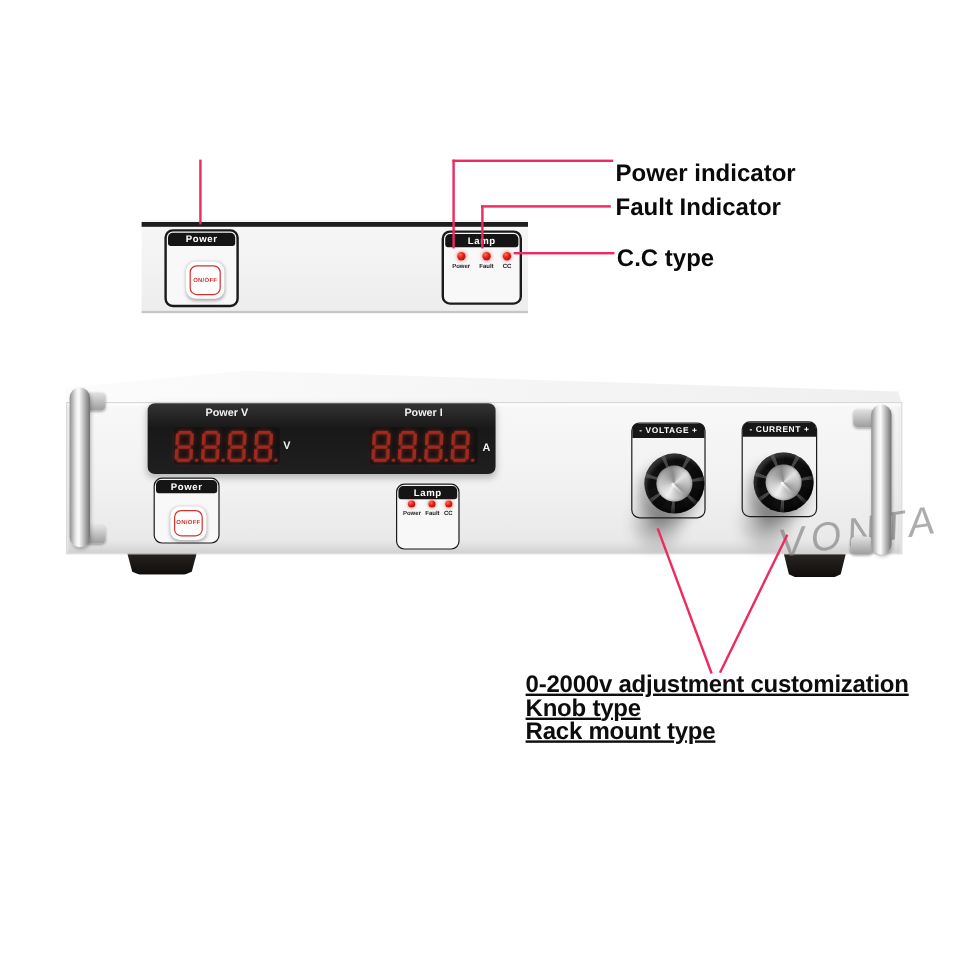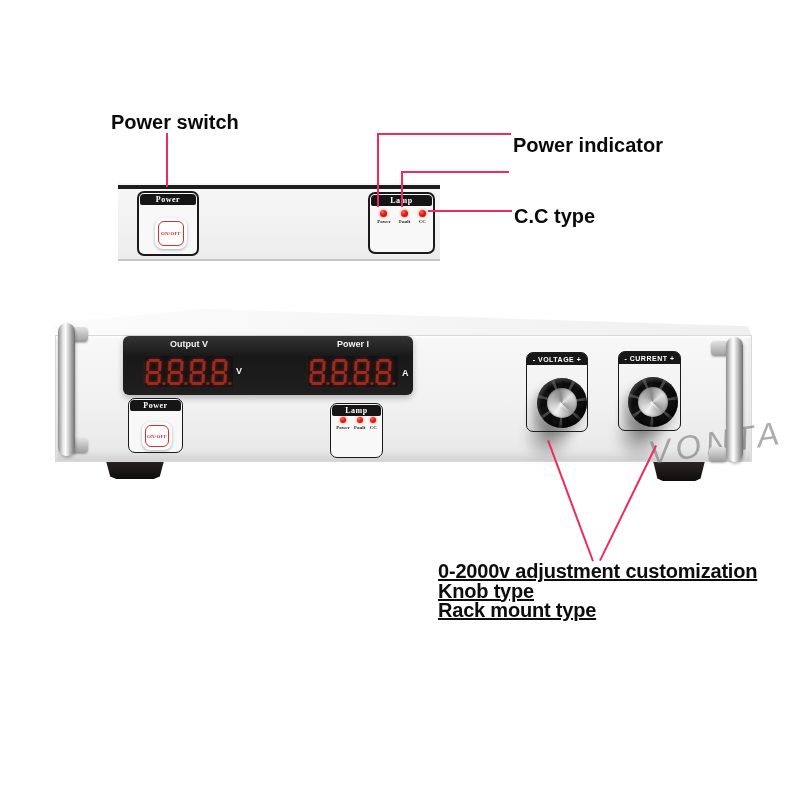--- a/index.html
+++ b/index.html
@@ -15,21 +15,21 @@
   .pline.v{width:2px;}
   .pline.diag{height:2px;transform-origin:0 0;}
 
   
   .closeup{position:absolute;left:118px;top:183px;width:322px;height:76px;
            background:linear-gradient(180deg,#f7f7f7,#ededed);
            border-bottom:2px solid #c6c6c6;}
   .closeup-topbar{position:absolute;left:0;top:2px;width:100%;height:4px;background:#1d1d1d;}
 
   
-  .fpanel{position:absolute;background:#f8f8f8;border:2px solid #1a1a1a;border-radius:7px;box-sizing:border-box;font-family:Liberation Serif, serif;}
+  .fpanel{position:absolute;background:#f8f8f8;border:2px solid #1a1a1a;border-radius:7px;box-sizing:border-box;}
   .fplate{position:absolute;left:1px;right:1px;top:1px;height:11px;background:#151515;
           border-radius:4px 4px 2px 2px;color:#fff;font-weight:bold;font-size:8px;
           display:flex;align-items:center;justify-content:center;letter-spacing:.5px;}
   .onoff{position:absolute;background:#fefefe;border-radius:8px;
          box-shadow:0 1px 3px rgba(0,0,0,.3);display:flex;}
   .onoff-core{flex:1;margin:3px;border:1.5px solid #d63030;border-radius:6px;color:#d63030;
               font-size:5px;font-weight:bold;display:flex;align-items:center;justify-content:center;
               letter-spacing:.2px;}
   .led-row{position:absolute;left:3px;right:3px;top:16px;display:flex;justify-content:space-around;}
   .led-item{display:flex;flex-direction:column;align-items:center;}
@@ -102,22 +102,22 @@
   
   .features{position:absolute;left:438px;top:562px;color:#0d0d0d;font-size:20px;font-weight:600;
             line-height:19.5px;letter-spacing:-0.2px;text-decoration:underline;}
   .feature-line{white-space:nowrap;}
 </style>
 </head>
 <body>
 
 <div id="canvas">
 
-  <div class="callout" style="left:111px;top:111px;">Power switch</div>
   <div class="callout" style="left:513px;top:123px;margin-top:11px;">Power indicator</div>
+  <div class="callout" style="left:513px;top:162px;">Fault Indicator</div>
   <div class="callout" style="left:514px;top:205px;">C.C type</div>
 
   <div class="pline v" style="left:166px;top:133px;height:54px;"></div>
   <div class="pline h" style="left:377px;top:133px;width:134px;"></div>
   <div class="pline v" style="left:377px;top:133px;height:74px;"></div>
   <div class="pline h" style="left:401px;top:171px;width:108px;"></div>
   <div class="pline v" style="left:401px;top:171px;height:36px;"></div>
   <div class="pline h" style="left:428px;top:210px;width:84px;"></div>
   <div class="pline diag" style="left:549px;top:440px;width:129px;transform:rotate(69.6deg);"></div>
   <div class="pline diag" style="left:657px;top:446px;width:128px;transform:rotate(116deg);"></div>
@@ -155,21 +155,21 @@
   <div class="dev-front"></div>
 
   <div class="foot" style="left:104px;top:458px;width:62px;height:21px;"></div>
   <div class="foot" style="left:652px;top:461px;width:54px;height:20px;"></div>
 
   <div class="handle-nub" style="left:70px;top:327px;"></div>
   <div class="handle-nub" style="left:70px;top:438px;"></div>
   <div class="handle-bar" style="left:58px;top:323px;height:133px;"></div>
 
   <div class="disp-panel">
-    <div class="disp-label" style="left:22px;width:88px;">Output V</div>
+    <div class="disp-label" style="left:22px;width:88px;">Power V</div>
     <div class="disp-label" style="left:185px;width:90px;">Power I</div>
     <div class="disp-inset" style="left:22px;width:88px;">
         <div class="sseg">
           <div class="seg seg-a"></div>
           <div class="seg seg-b"></div>
           <div class="seg seg-c"></div>
           <div class="seg seg-d"></div>
           <div class="seg seg-e"></div>
           <div class="seg seg-f"></div>
           <div class="seg seg-g"></div>

